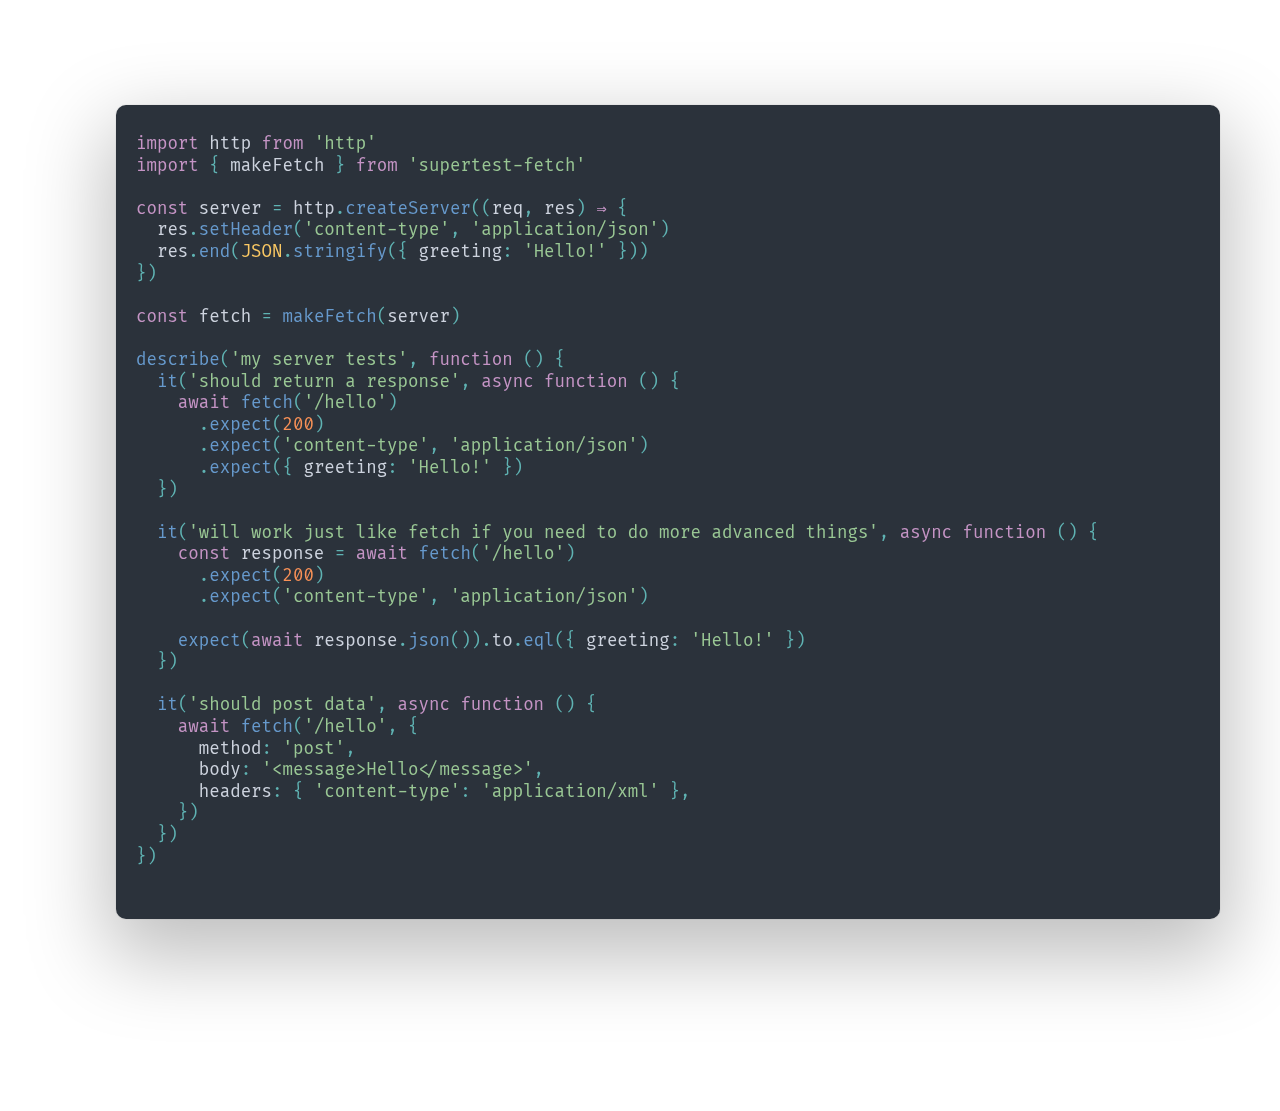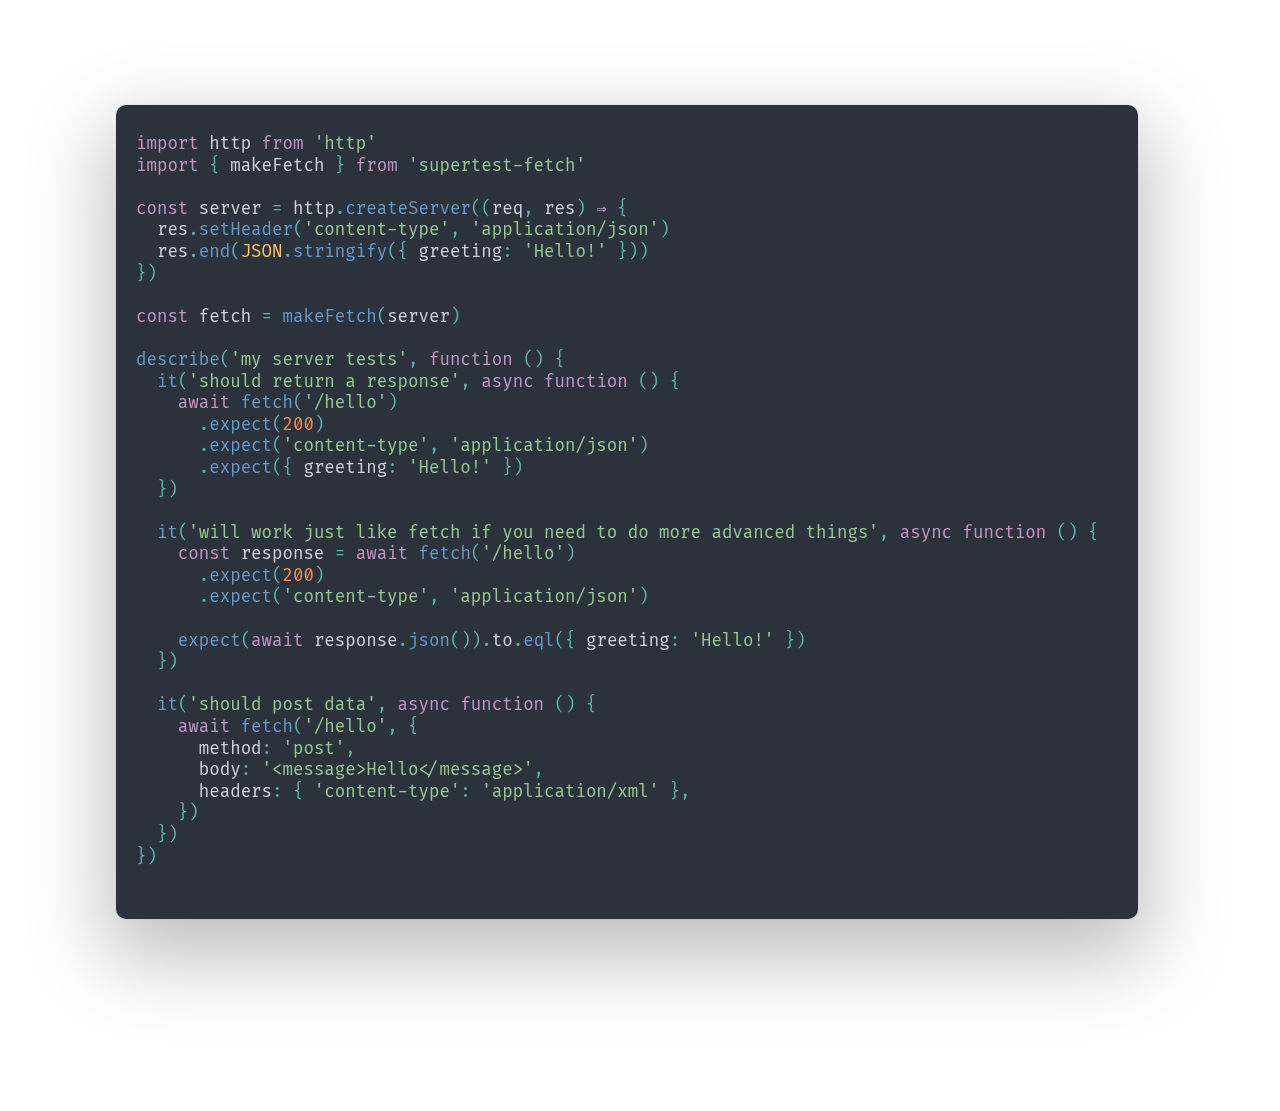--- a/index.html
+++ b/index.html
@@ -8,21 +8,21 @@
     width: 1280px;
     height: 1111px;
     background: #ffffff;
     font-family: "Fira Code", "Cascadia Code", "SF Mono", "Menlo", "Consolas", monospace;
   }
 
   .wrap {
     position: absolute;
     left: 116px;
     top: 105px;
-    width: 1022px;
+    width: 1104px;
     background: #2b323b;
     border-radius: 10px;
     box-shadow: 0 30px 80px 10px rgba(0,0,0,0.25), 0 0 0 1px rgba(0,0,0,0.03);
     padding: 28px 20px 52px 20px;
     box-sizing: border-box;
   }
 
   pre.code {
     margin: 0;
     font-family: inherit;

